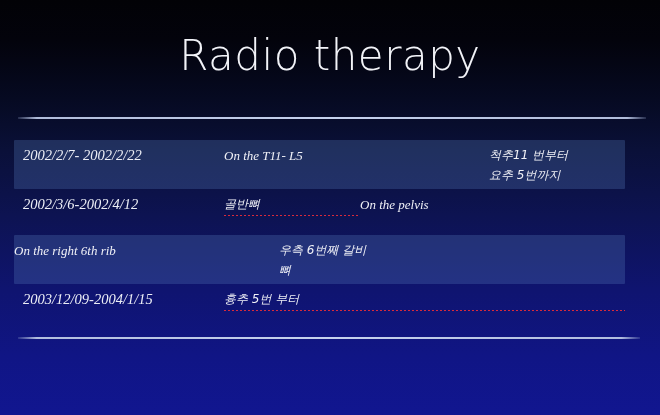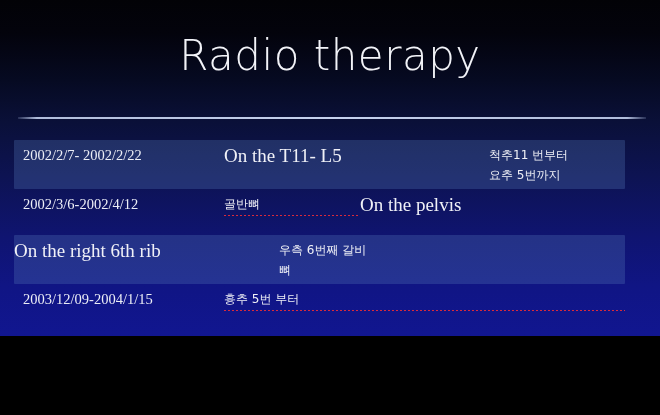--- a/index.html
+++ b/index.html
@@ -10,21 +10,21 @@
     width: 660px;
     height: 415px;
     overflow: hidden;
     background: #000;
     font-family: "Liberation Sans", sans-serif;
   }
 
   #slide {
     position: relative;
     width: 660px;
-    height: 336px;
+    height: 415px;
     overflow: hidden;
     background: linear-gradient(to bottom,
         #020206 0%,
         #03030c 10%,
         #060a22 24%,
         #0a1038 36%,
         #0d1352 52%,
         #0f1470 70%,
         #101585 86%,
         #111690 100%);
@@ -76,20 +76,21 @@
     width: 660px;
   }
 
   .row {
     position: relative;
     display: flex;
     align-items: flex-start;
     box-sizing: border-box;
     padding: 5px 0 4px 0;
     min-height: 46px;
+    font-style: italic;
   }
   .row.highlight {
     background: rgba(86,122,186,0.30);
     margin: 0 35px 0 14px;
     padding-left: 0;
     border-radius: 1px;
   }
   .row.plain {
     margin: 0 35px 0 14px;
   }
@@ -107,21 +108,21 @@
     font-size: 14.5px;
     line-height: 21px;
     white-space: nowrap;
   }
 
   .cell-site {
     width: 265px;
     flex: 0 0 265px;
     color: #f0f1f7;
     font-family: "Liberation Serif", "DejaVu Serif", serif;
-    font-size: 19px;
+    font-size: 13px;
     line-height: 21px;
   }
 
   .cell-kr {
     flex: 1 1 auto;
     color: #f0f1f7;
     font-family: "DejaVu Sans", sans-serif;
     font-size: 12px;
     line-height: 20px;
   }

